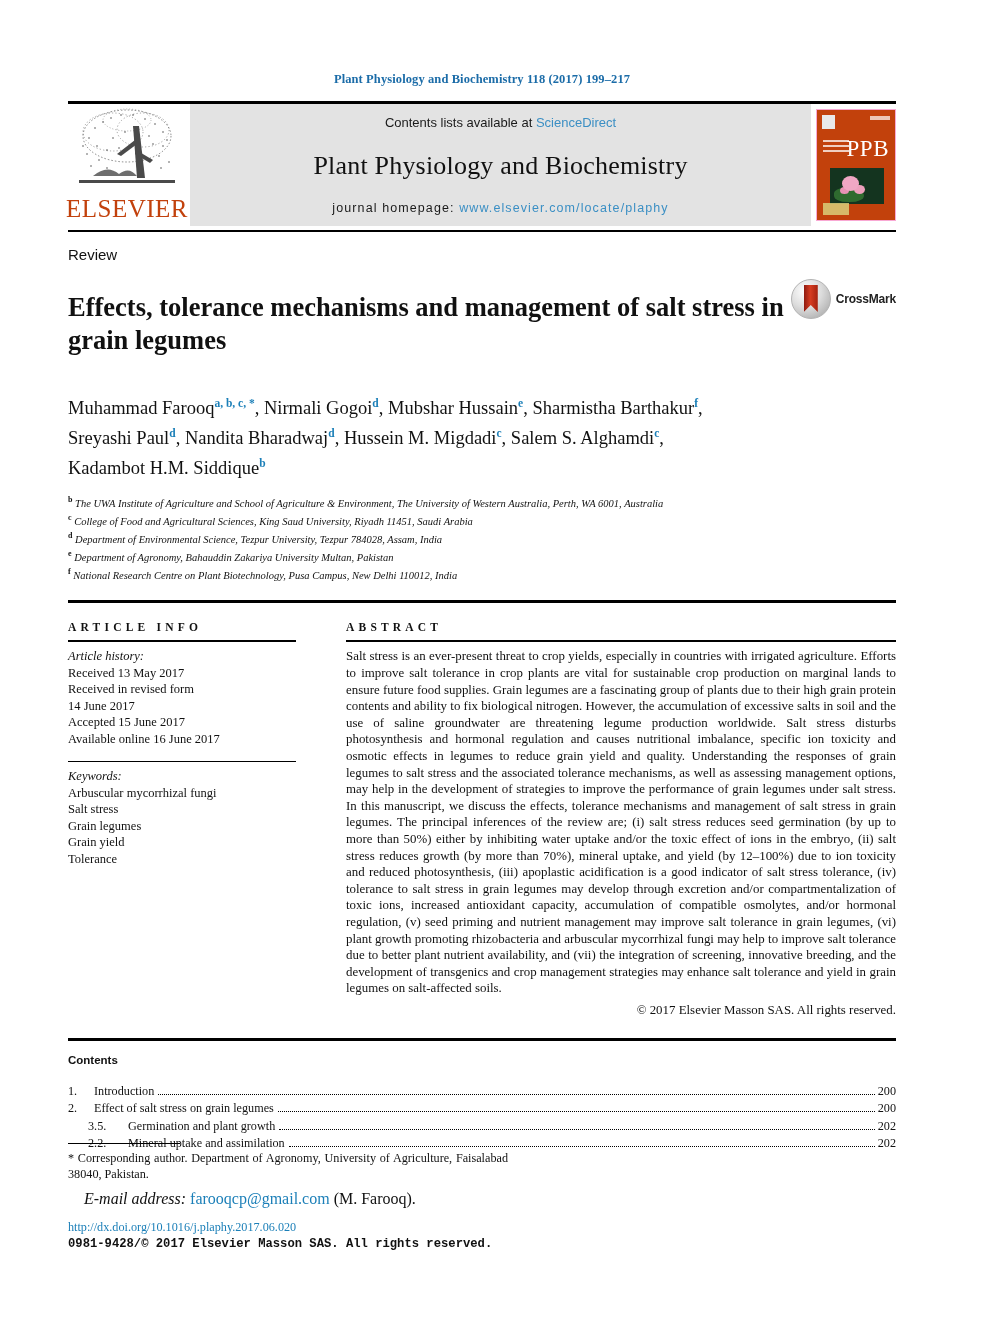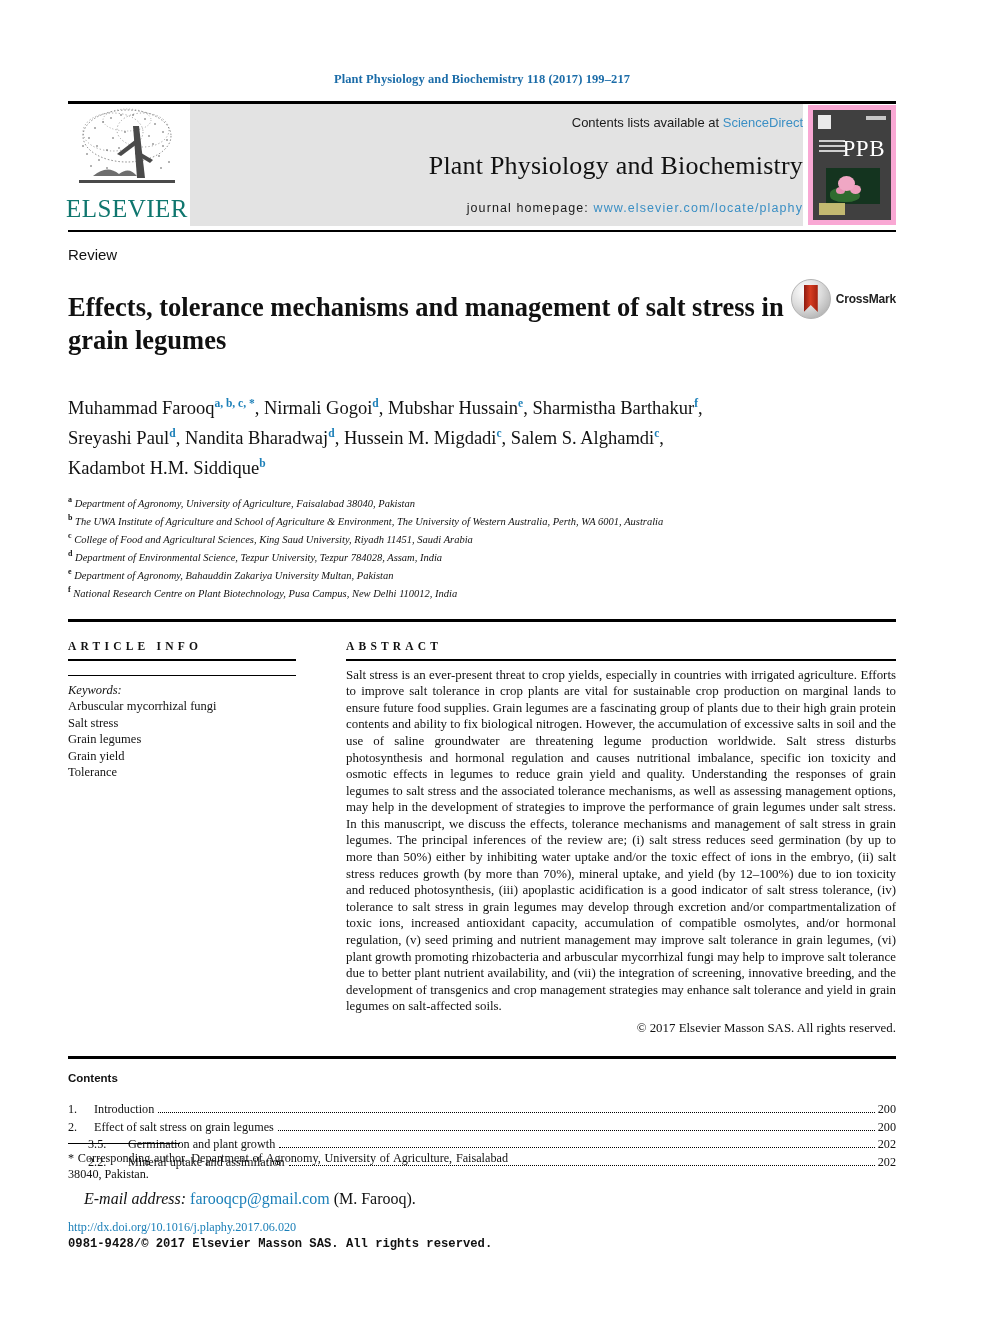--- a/index.html
+++ b/index.html
@@ -55,32 +55,32 @@
     justify-content: flex-start;
     padding-top: 2px;
   }
   .tree {
     width: 108px;
     height: 92px;
     display: block;
   }
   .elsevier-word {
     font-family: "Liberation Serif", serif;
-    color: #0f766e;
+    color: #c2410c;
     font-size: 25px;
     letter-spacing: 0.5px;
     line-height: 26px;
     margin-top: -2px;
   }
   .masthead-center {
     flex: 1 1 auto;
     background: #e3e3e3;
     display: flex;
     flex-direction: column;
-    align-items: flex-end;
+    align-items: center;
     justify-content: space-between;
     padding: 11px 0 11px 0;
     margin-left: 4px;
     margin-right: 5px;
   }
   .contents-avail {
     font-family: "Liberation Sans", sans-serif;
     font-size: 13px;
     color: #1a1a1a;
   }
@@ -100,22 +100,22 @@
     letter-spacing: 1.1px;
   }
   .homepage .url {
     color: #3b8fc4;
   }
   .cover {
     width: 78px;
     flex: 0 0 78px;
     align-self: center;
     height: 110px;
-    border: 5px solid #f9a8d4;
-    background: #404040;
+    border: 1px solid #f9a8d4;
+    background: #c2410c;
     position: relative;
     overflow: hidden;
   }
   .cover-ppb {
     position: absolute;
     right: 6px;
     top: 27px;
     color: #ffffff;
     font-family: "Liberation Serif", serif;
     font-size: 23px;
@@ -522,35 +522,42 @@
 
   <div class="authors">
     <span>Muhammad Farooq</span><sup>a, b, c, *</sup><span>, Nirmali Gogoi</span><sup>d</sup><span>, Mubshar Hussain</span><sup>e</sup><span>, Sharmistha Barthakur</span><sup>f</sup>,
     <br>
     <span>Sreyashi Paul</span><sup>d</sup><span>, Nandita Bharadwaj</span><sup>d</sup><span>, Hussein M. Migdadi</span><sup>c</sup><span>, Salem S. Alghamdi</span><sup>c</sup>,
     <br>
     <span>Kadambot H.M. Siddique</span><sup>b</sup>
   </div>
 
   <div class="affils">
-    <div><sup>a</sup> <span>Department of Agronomy, University of Agriculture, Faisalabad 38040, Pakistan</span></div>
     <div><sup>b</sup> <span>The UWA Institute of Agriculture and School of Agriculture &amp; Environment, The University of Western Australia, Perth, WA 6001, Australia</span></div>
     <div><sup>c</sup> <span>College of Food and Agricultural Sciences, King Saud University, Riyadh 11451, Saudi Arabia</span></div>
     <div><sup>d</sup> <span>Department of Environmental Science, Tezpur University, Tezpur 784028, Assam, India</span></div>
     <div><sup>e</sup> <span>Department of Agronomy, Bahauddin Zakariya University Multan, Pakistan</span></div>
     <div><sup>f</sup> <span>National Research Centre on Plant Biotechnology, Pusa Campus, New Delhi 110012, India</span></div>
   </div>
 
   <div class="rule-thick2"></div>
 
   <div class="info-abstract">
 
     <div class="col-info">
       <div class="sec-label">ARTICLE INFO</div>
       <div class="sec-rule info"></div>
+      <div class="info-block">
+        <div class="ital">Article history:</div>
+        <div>Received 13 May 2017</div>
+        <div>Received in revised form</div>
+        <div>14 June 2017</div>
+        <div>Accepted 15 June 2017</div>
+        <div>Available online 16 June 2017</div>
+      </div>
       <div class="info-rule2"></div>
       <div class="info-block">
         <div class="ital">Keywords:</div>
         <div>Arbuscular mycorrhizal fungi</div>
         <div>Salt stress</div>
         <div>Grain legumes</div>
         <div>Grain yield</div>
         <div>Tolerance</div>
       </div>
     </div>

